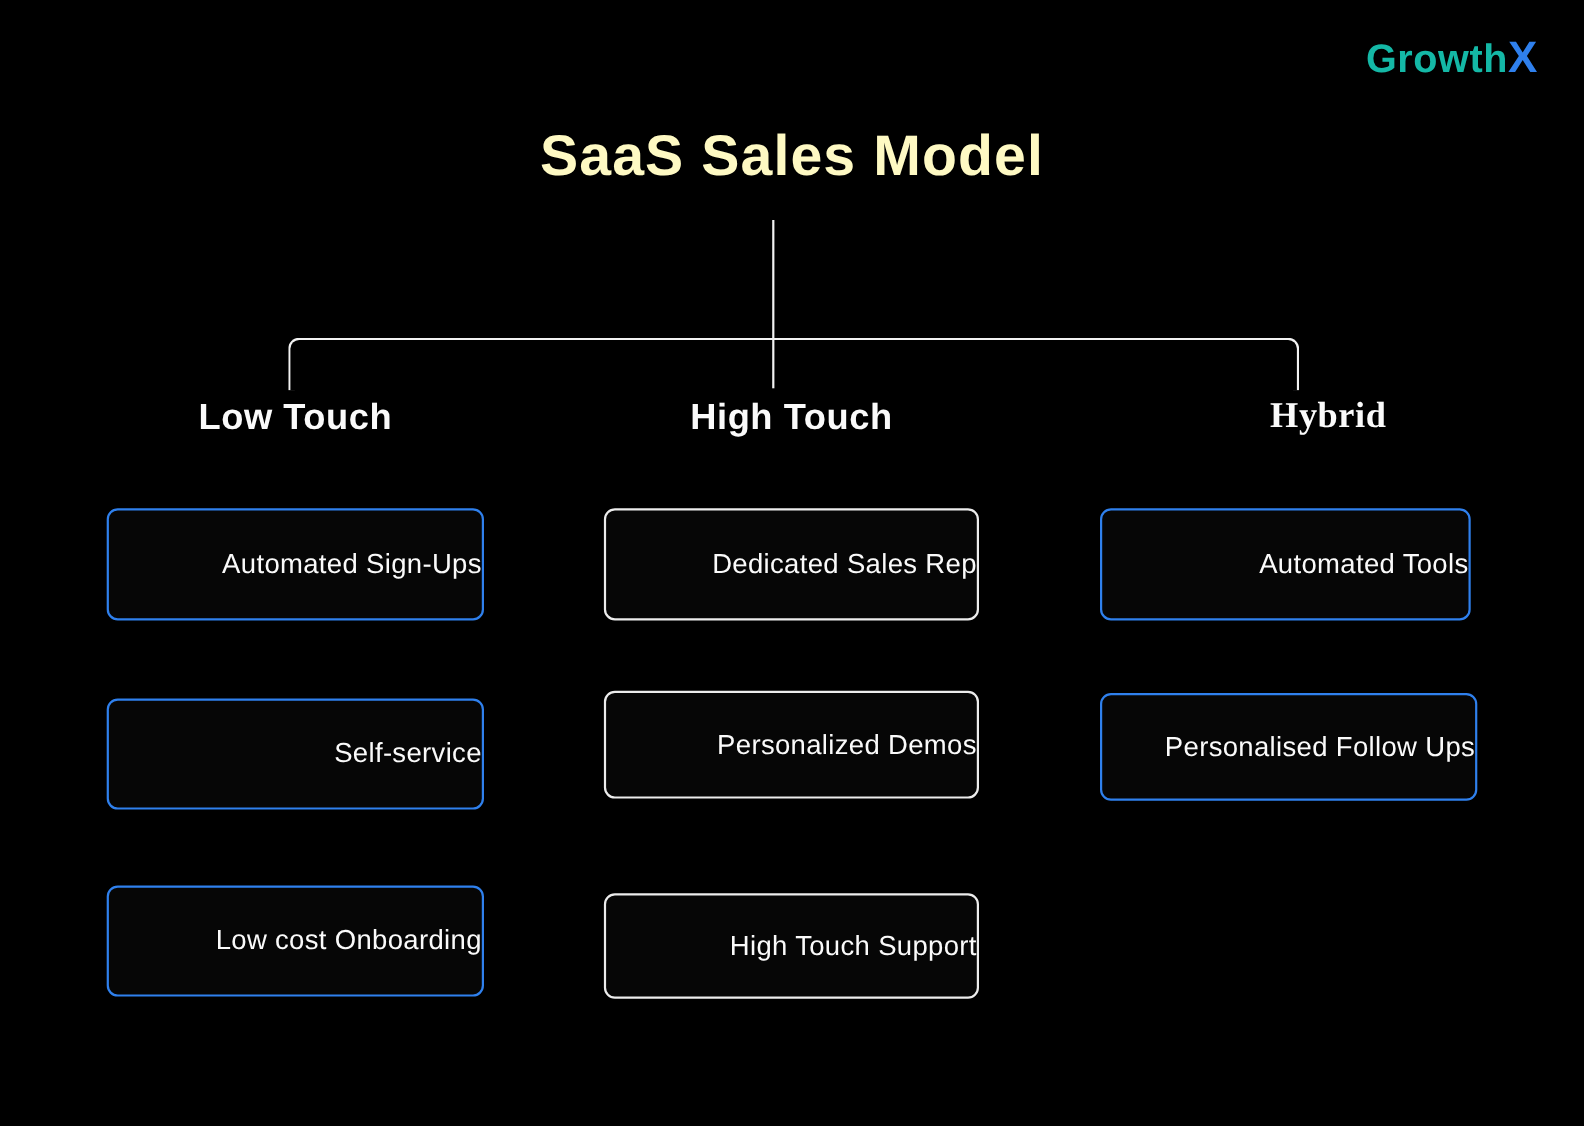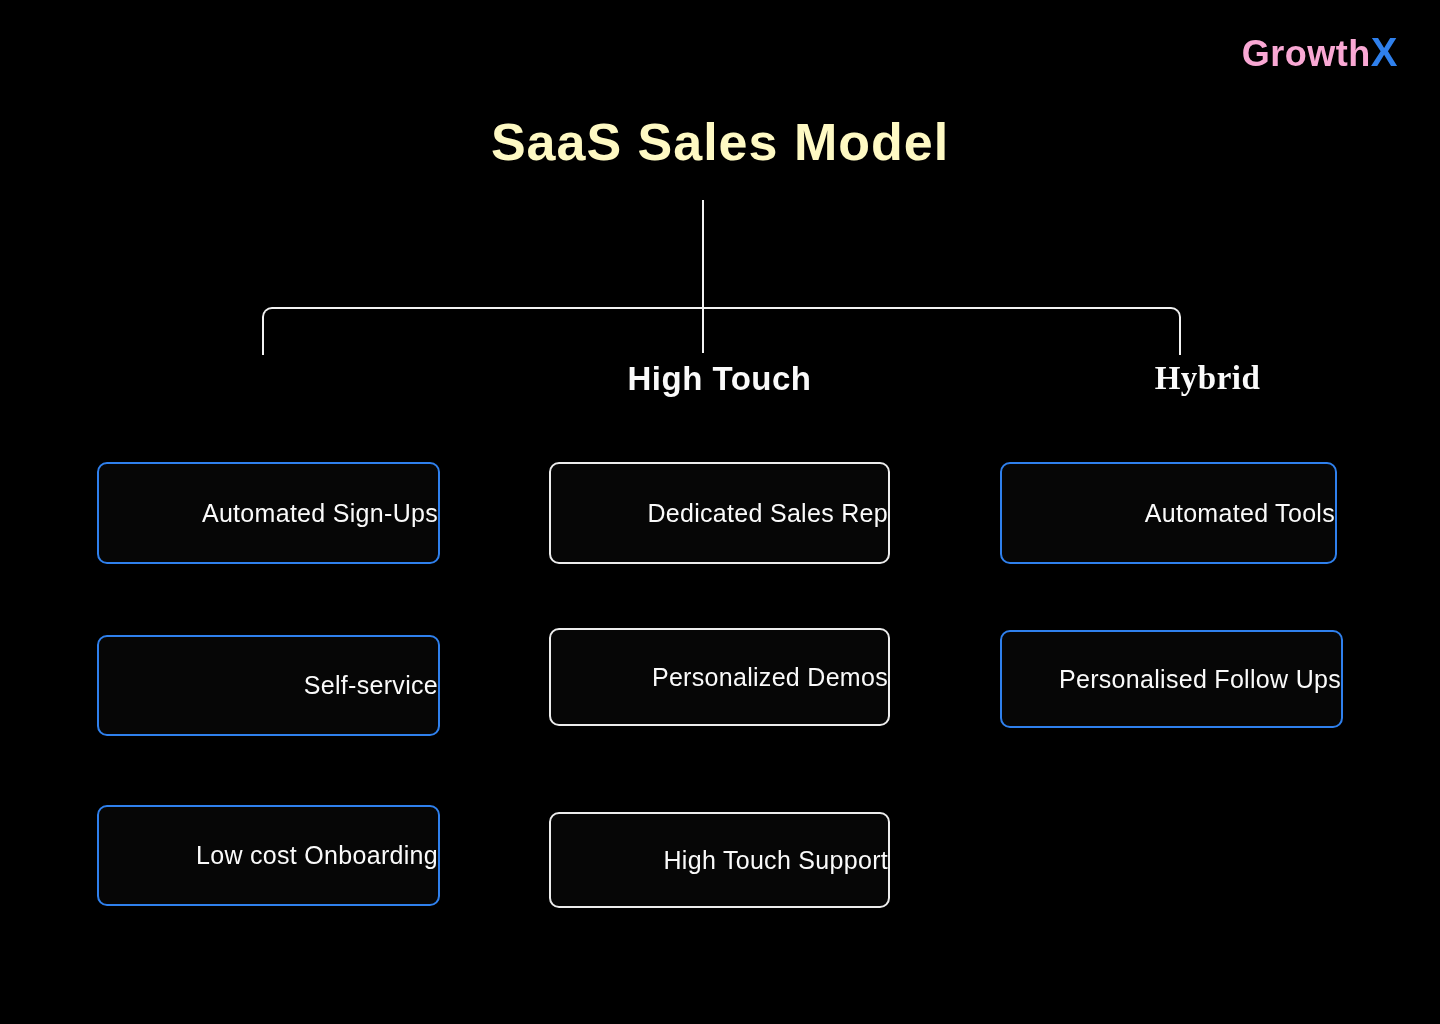--- a/index.html
+++ b/index.html
@@ -19,21 +19,21 @@
   
   .logo {
     position: absolute;
     top: 30px;
     right: 42px;
     font-weight: 700;
     letter-spacing: 0.5px;
     white-space: nowrap;
   }
   .logo-main {
-    color: #f9a8d4;
+    color: #14b8a6;
     font-size: 36px;
   }
   .logo-accent {
     color: #2F80ED;
     font-size: 40px;
     font-weight: 800;
   }
 
   
   .title {
@@ -121,20 +121,21 @@
 
   <div class="logo">
     <span class="logo-main">Growth</span><span class="logo-accent">X</span>
   </div>
 
   <h1 class="title">SaaS Sales Model</h1>
 
   <div class="connector-stem"></div>
   <div class="connector-bracket"></div>
 
+  <h2 class="col-heading col-heading--1">Low Touch</h2>
   <h2 class="col-heading col-heading--2">High Touch</h2>
   <h2 class="col-heading col-heading--3">Hybrid</h2>
 
   <div class="node node--blue node-1-1">
     <span>Automated Sign-Ups</span>
   </div>
   <div class="node node--blue node-1-2">
     <span>Self-service</span>
   </div>
   <div class="node node--blue node-1-3">

